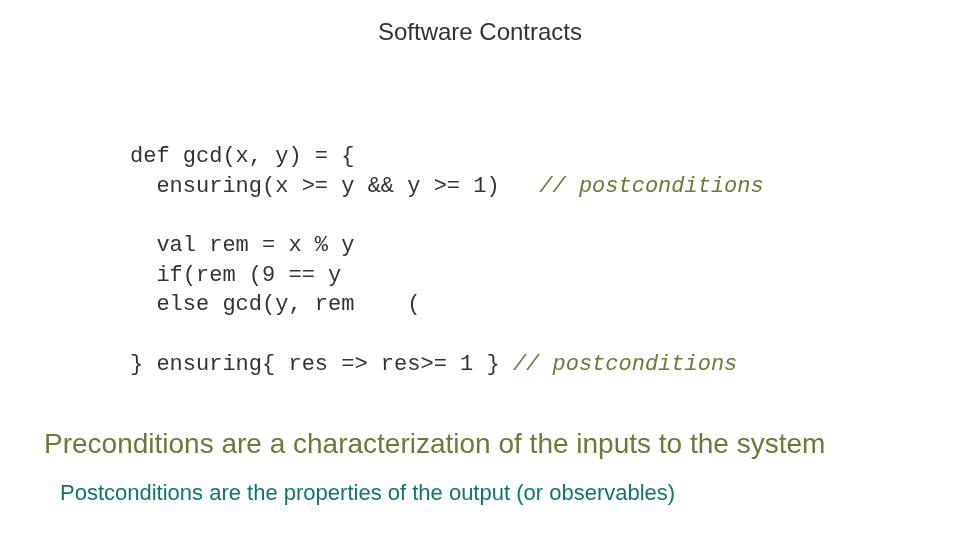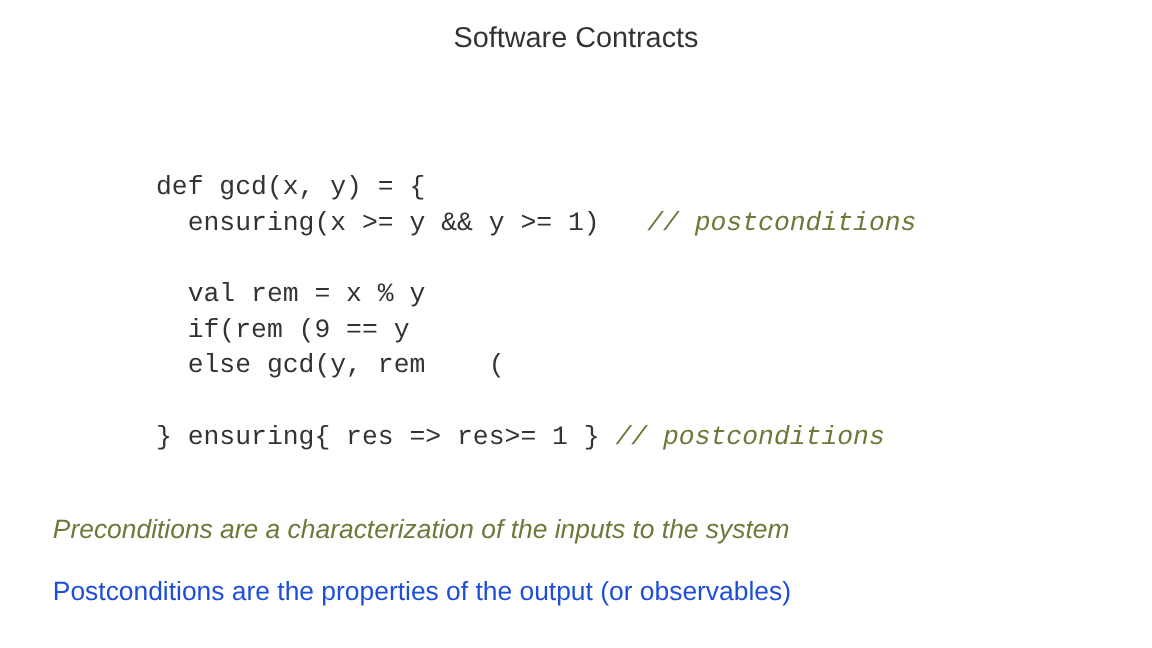--- a/index.html
+++ b/index.html
@@ -39,30 +39,29 @@
       font-weight: normal;
     }
     .comment {
       color: #6b7a3a;
       font-style: italic;
     }
     .body-text-1 {
       position: absolute;
       top: 428px;
       left: 44px;
-      font-size: 22px;
+      font-size: 28px;
       color: #6b7a3a;
-      font-style: italic;
     }
     .body-text-2 {
       position: absolute;
       top: 480px;
-      left: 44px;
+      left: 60px;
       font-size: 22px;
-      color: #1d4ed8;
+      color: #0f766e;
     }
   </style>
 </head>
 <body>
 
 <div class="title">Software Contracts</div>
 
 <div class="code-block"><span class="kw">def</span><span> gcd(x, y) = {</span>
 <span class="kw">  ensuring</span><span>(x &gt;= y &amp;&amp; y &gt;= 1)   </span><span class="comment">// postconditions</span>
 <span></span>

